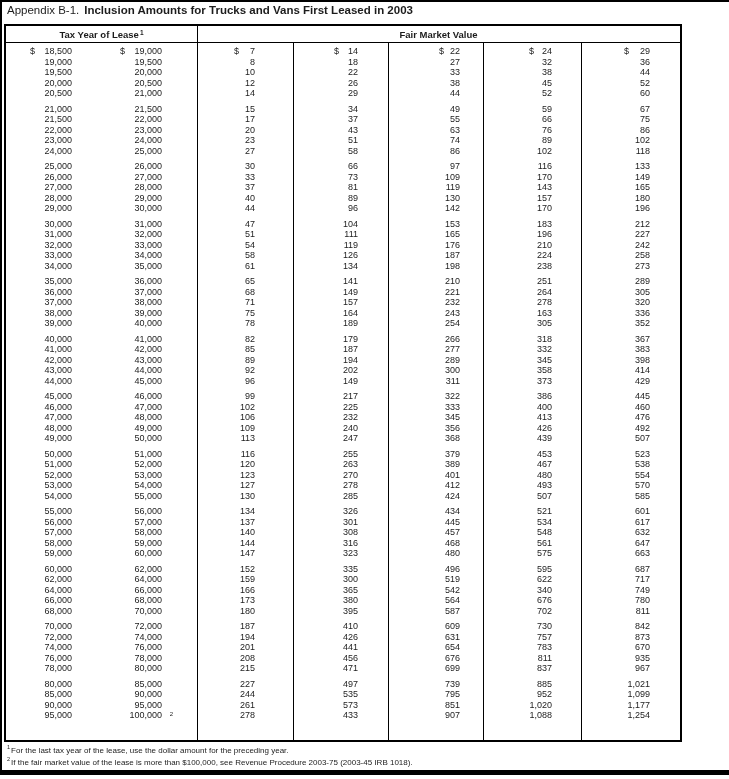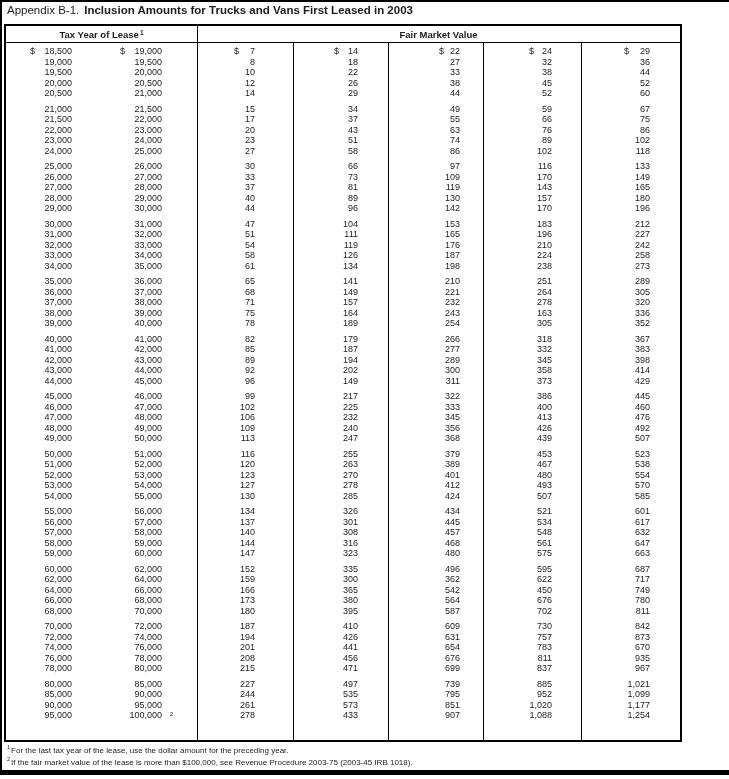--- a/index.html
+++ b/index.html
@@ -411,29 +411,29 @@
         <div class="cell c2"><span>62,000</span></div>
         <div class="cell c3"><span>152</span></div>
         <div class="cell c4"><span>335</span></div>
         <div class="cell c5"><span>496</span></div>
         <div class="cell c6"><span>595</span></div>
         <div class="cell c7"><span>687</span></div>
         <div class="cell c1"><span>62,000</span></div>
         <div class="cell c2"><span>64,000</span></div>
         <div class="cell c3"><span>159</span></div>
         <div class="cell c4"><span>300</span></div>
-        <div class="cell c5"><span>362</span></div>
+        <div class="cell c5"><span>519</span></div>
         <div class="cell c6"><span>622</span></div>
         <div class="cell c7"><span>717</span></div>
         <div class="cell c1"><span>64,000</span></div>
         <div class="cell c2"><span>66,000</span></div>
         <div class="cell c3"><span>166</span></div>
         <div class="cell c4"><span>365</span></div>
         <div class="cell c5"><span>542</span></div>
-        <div class="cell c6"><span>450</span></div>
+        <div class="cell c6"><span>340</span></div>
         <div class="cell c7"><span>749</span></div>
         <div class="cell c1"><span>66,000</span></div>
         <div class="cell c2"><span>68,000</span></div>
         <div class="cell c3"><span>173</span></div>
         <div class="cell c4"><span>380</span></div>
         <div class="cell c5"><span>564</span></div>
         <div class="cell c6"><span>676</span></div>
         <div class="cell c7"><span>780</span></div>
         <div class="cell c1"><span>68,000</span></div>
         <div class="cell c2"><span>70,000</span></div>

